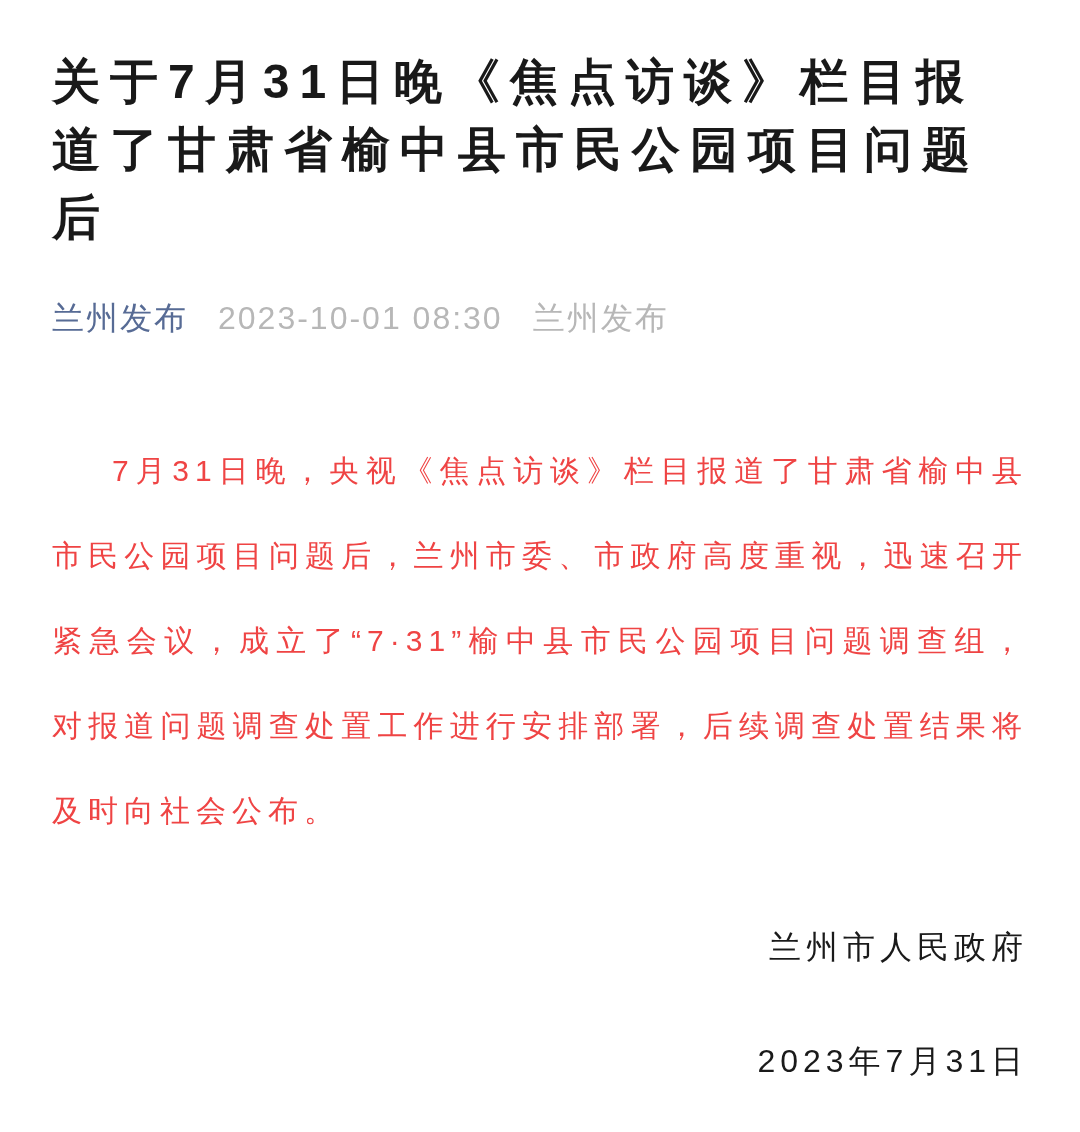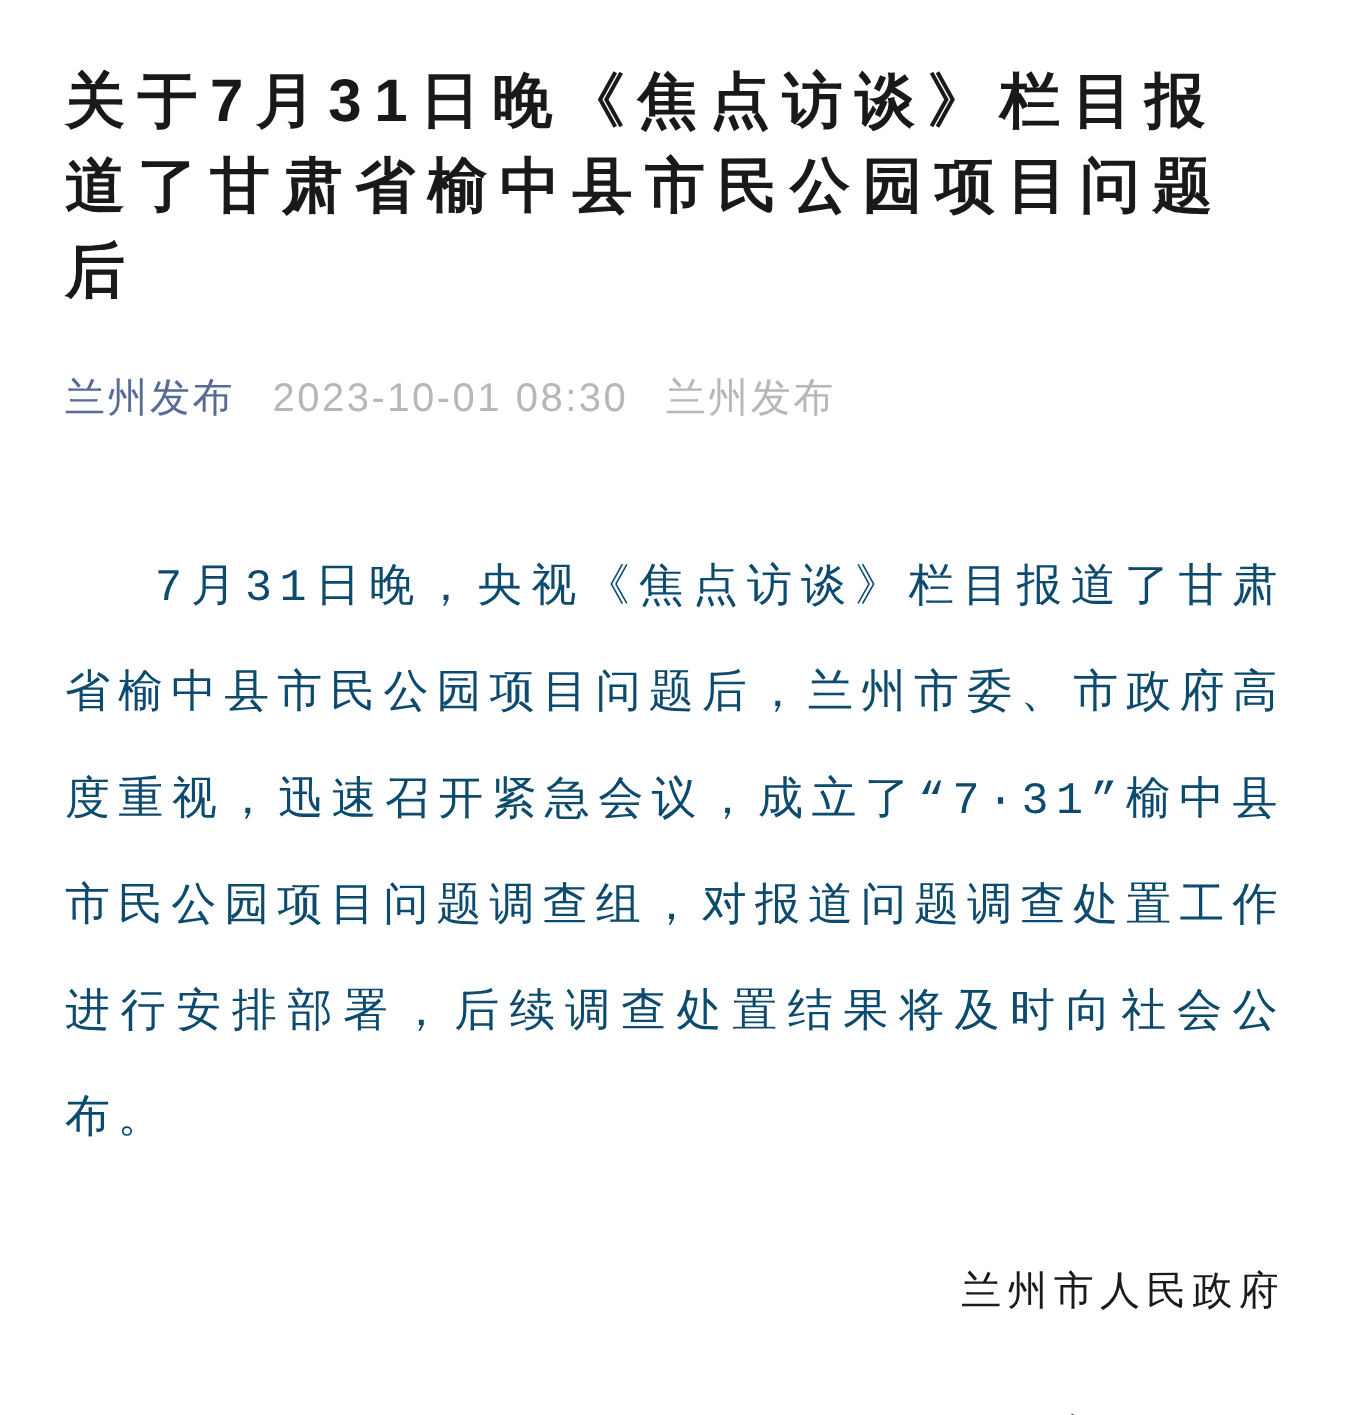--- a/index.html
+++ b/index.html
@@ -43,27 +43,26 @@
   .meta .account {
     color: #576b95;
     cursor: pointer;
   }
   .meta .time,
   .meta .location {
     color: #b7b7b7;
   }
   .para {
     margin: 90px 0 0 0;
-    font-size: 36px;
+    font-size: 30px;
     line-height: 85px;
     letter-spacing: 6px;
-    color: #0c4a6e;
+    color: #ef4444;
     text-align: justify;
     text-indent: 2em;
-    font-family: Liberation Mono, monospace;
   }
   .sig {
     margin: 0;
     font-size: 32px;
     line-height: 44px;
     letter-spacing: 5px;
     color: #1a1a1a;
     text-align: right;
   }
   .sig.author { margin-top: 72px; }

